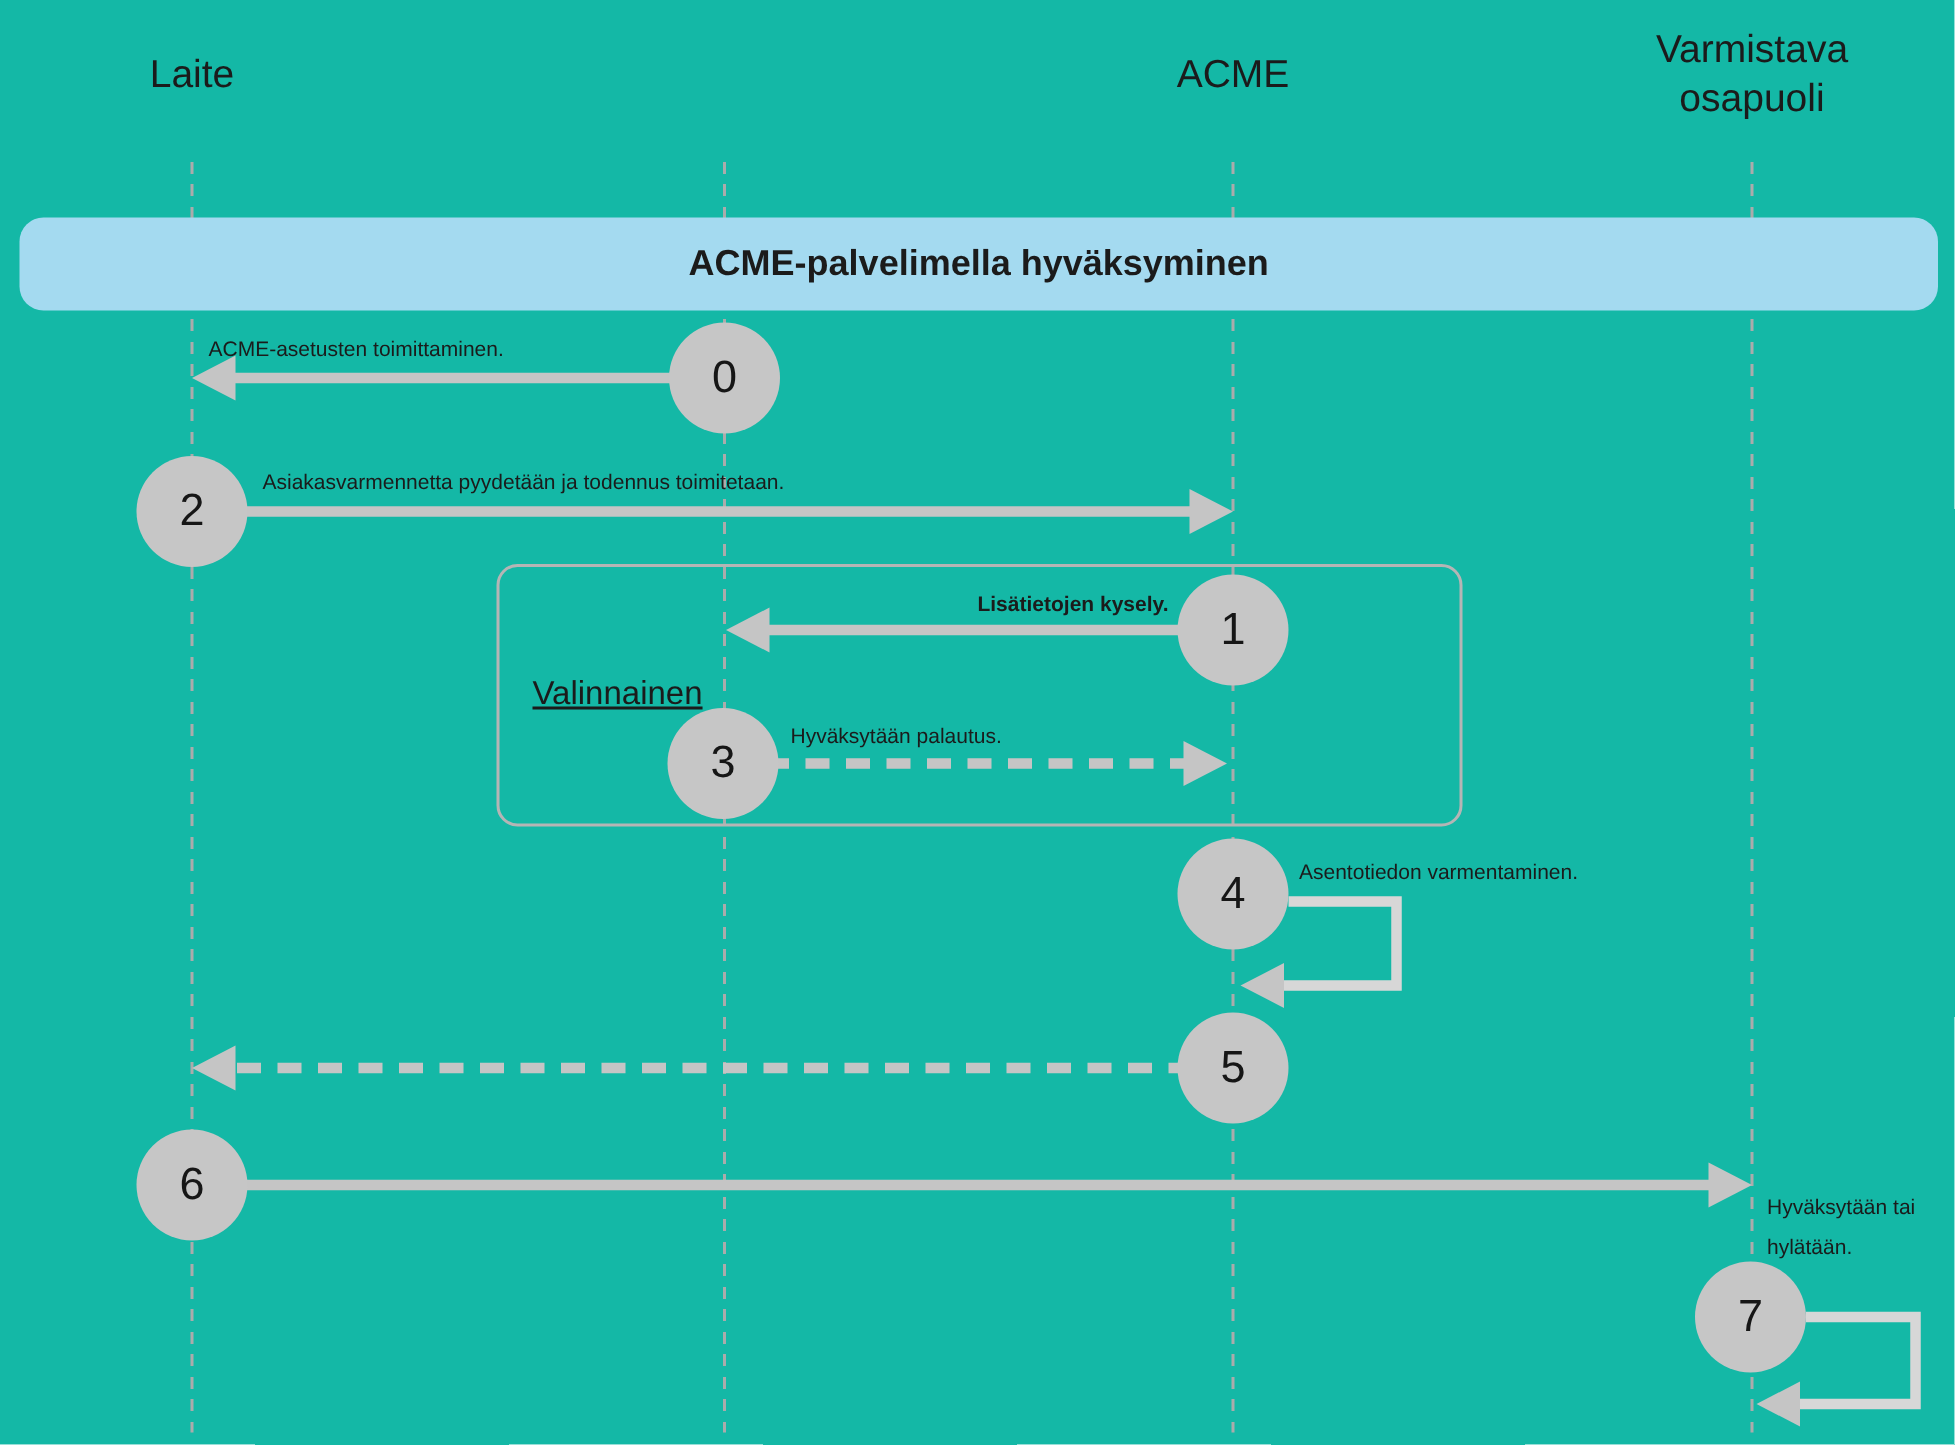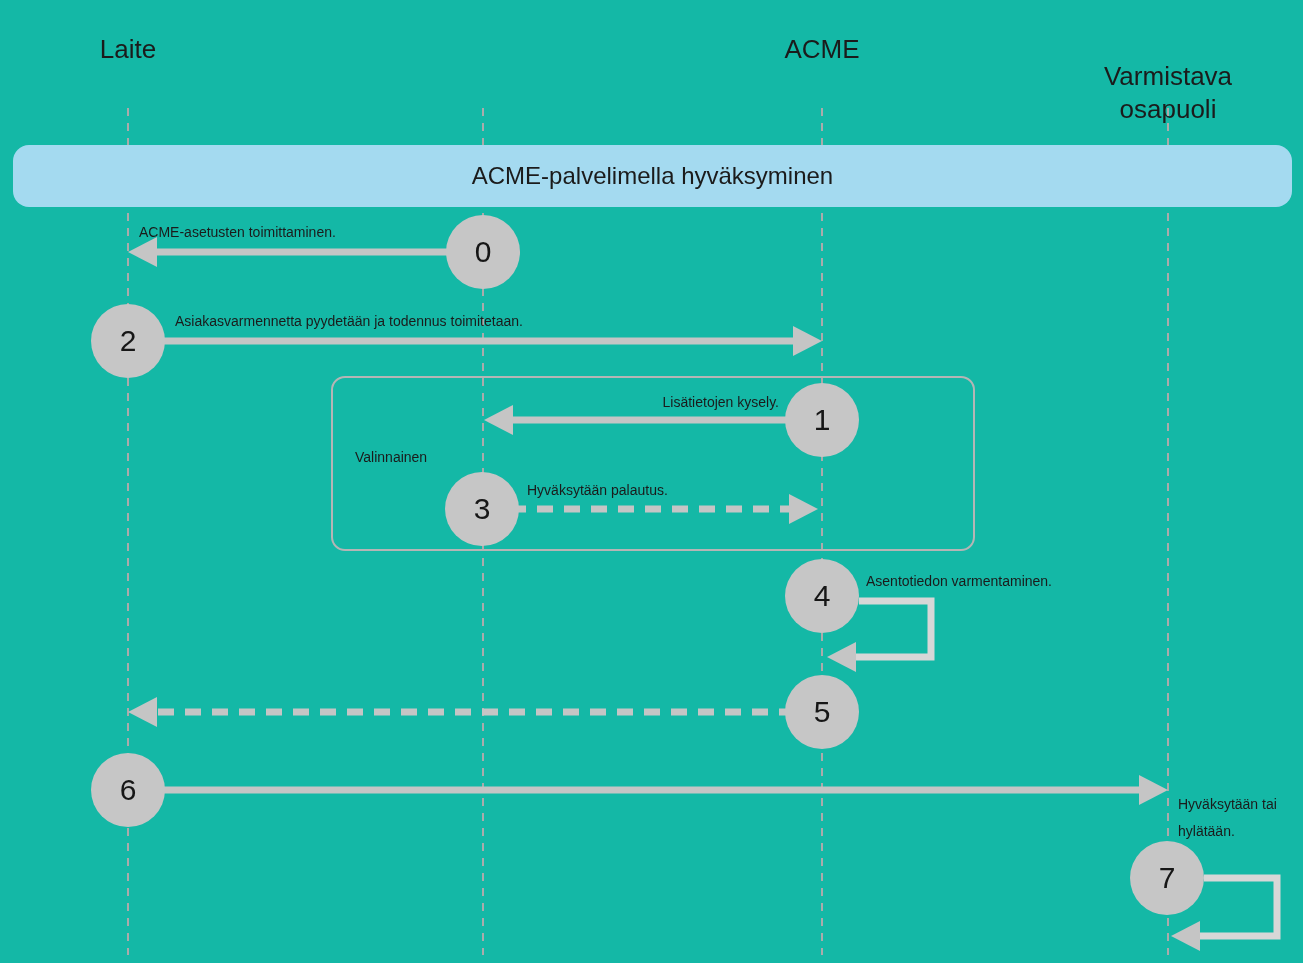--- a/index.html
+++ b/index.html
@@ -4,37 +4,37 @@
 <style>
   html,body{margin:0;padding:0;background:#ffffff;}
   body{font-family:"Liberation Sans",sans-serif;color:#1b1b1b;}
   .canvas{position:relative;width:1303px;height:963px;background:#14b8a6;overflow:hidden;}
 
   .lifeline{position:absolute;top:108px;height:847px;width:2px;
     background:repeating-linear-gradient(to bottom,#ababab 0 8px,transparent 8px 15px);}
 
   .participant{position:absolute;transform:translateX(-50%);font-size:26px;line-height:33px;
     text-align:center;white-space:nowrap;}
-  .participant.wrap{white-space:normal;width:170px;margin-top:44px;}
+  .participant.wrap{white-space:normal;width:170px;}
 
   .banner{position:absolute;left:13px;top:145px;width:1279px;height:62px;background:#a4daf0;
-    border-radius:16px;display:flex;align-items:center;justify-content:center;font-size:24px;}
+    border-radius:16px;display:flex;align-items:center;justify-content:center;font-size:24px;font-weight:bold;}
 
   .opt-box{position:absolute;left:331px;top:376px;width:640px;height:171px;
     border:2px solid #b5b5b5;border-radius:14px;background:transparent;}
-  .opt-label{position:absolute;left:355px;top:449px;font-size:14px;}
+  .opt-label{position:absolute;left:355px;top:449px;font-size:22px;text-decoration:underline;}
 
   svg.arrows{position:absolute;left:0;top:0;pointer-events:none;}
 
   .step{position:absolute;width:74px;height:74px;border-radius:50%;background:#c6c6c6;
     display:flex;align-items:center;justify-content:center;font-size:30px;color:#161616;}
 
   .msg{position:absolute;font-size:14px;line-height:26px;white-space:nowrap;}
   .msg.wrap{white-space:normal;width:138px;line-height:27px;}
-  .msg.ralign{text-align:left;}
+  .msg.ralign{text-align:left;font-weight:bold;}
 </style>
 </head>
 <body>
 
 <div class="canvas">
 
   <div class="lifeline" style="left:127px"></div>
   <div class="lifeline" style="left:482px"></div>
   <div class="lifeline" style="left:821px"></div>
   <div class="lifeline" style="left:1167px"></div>

